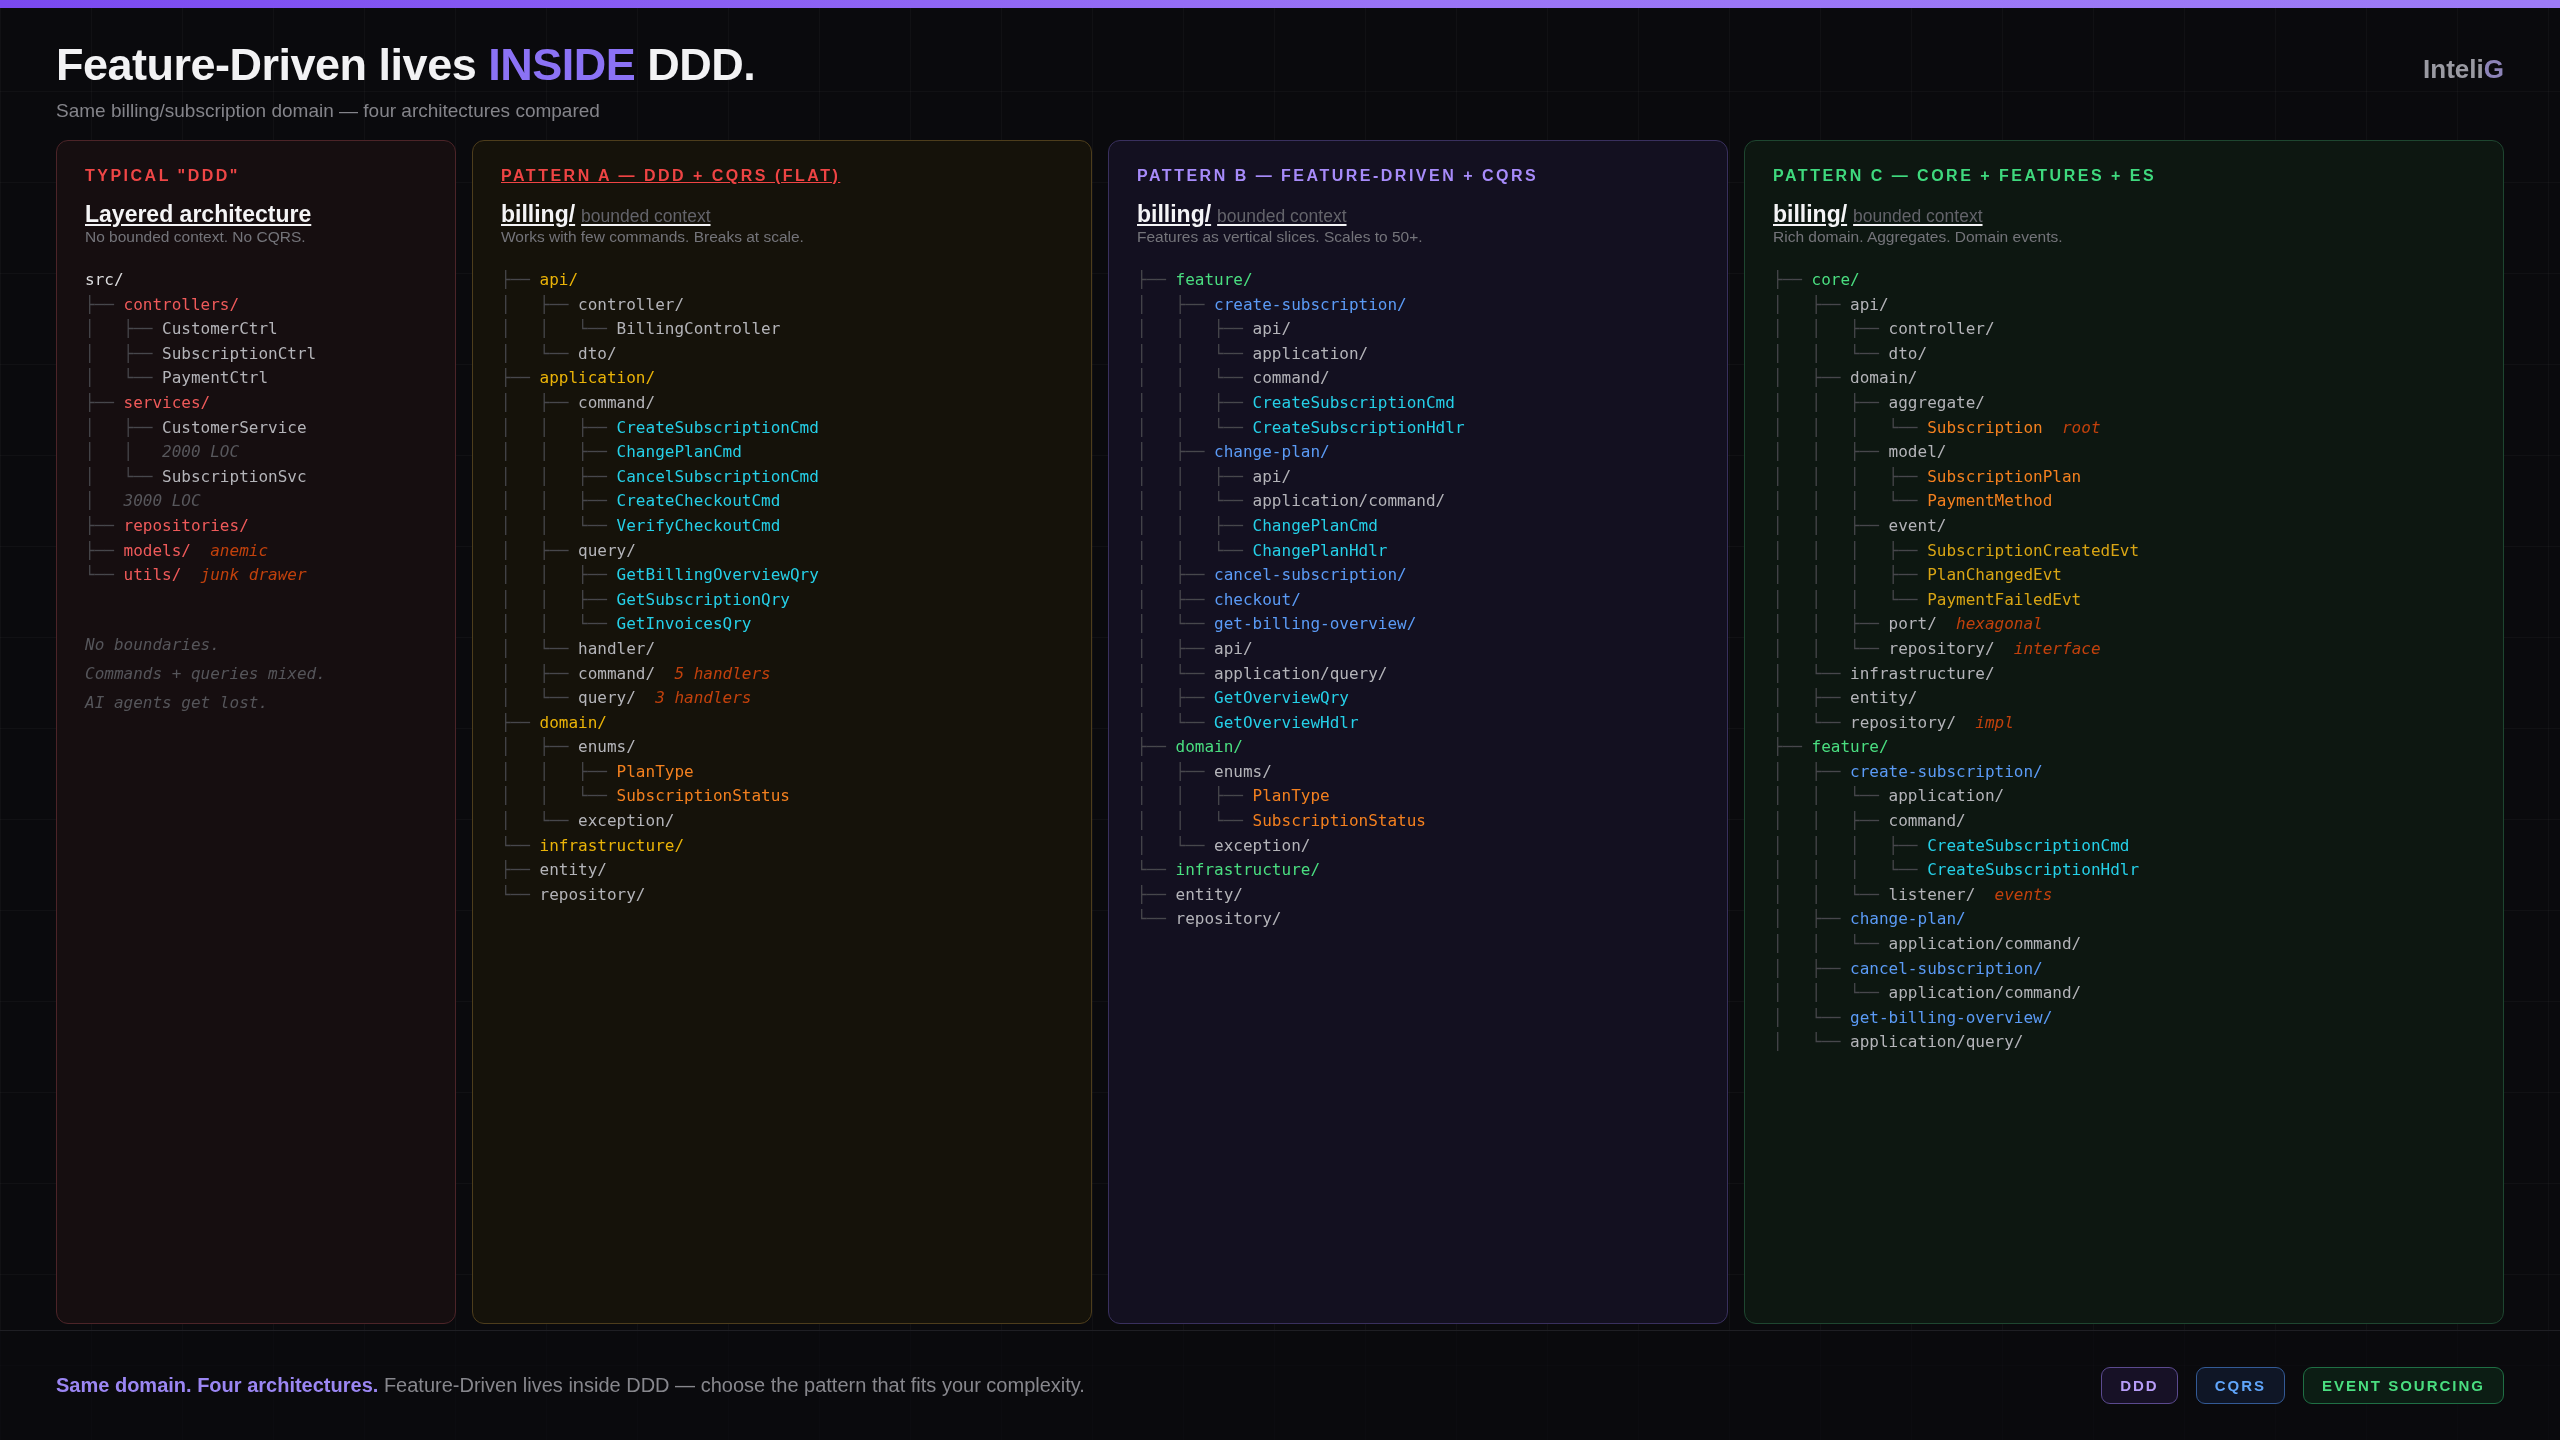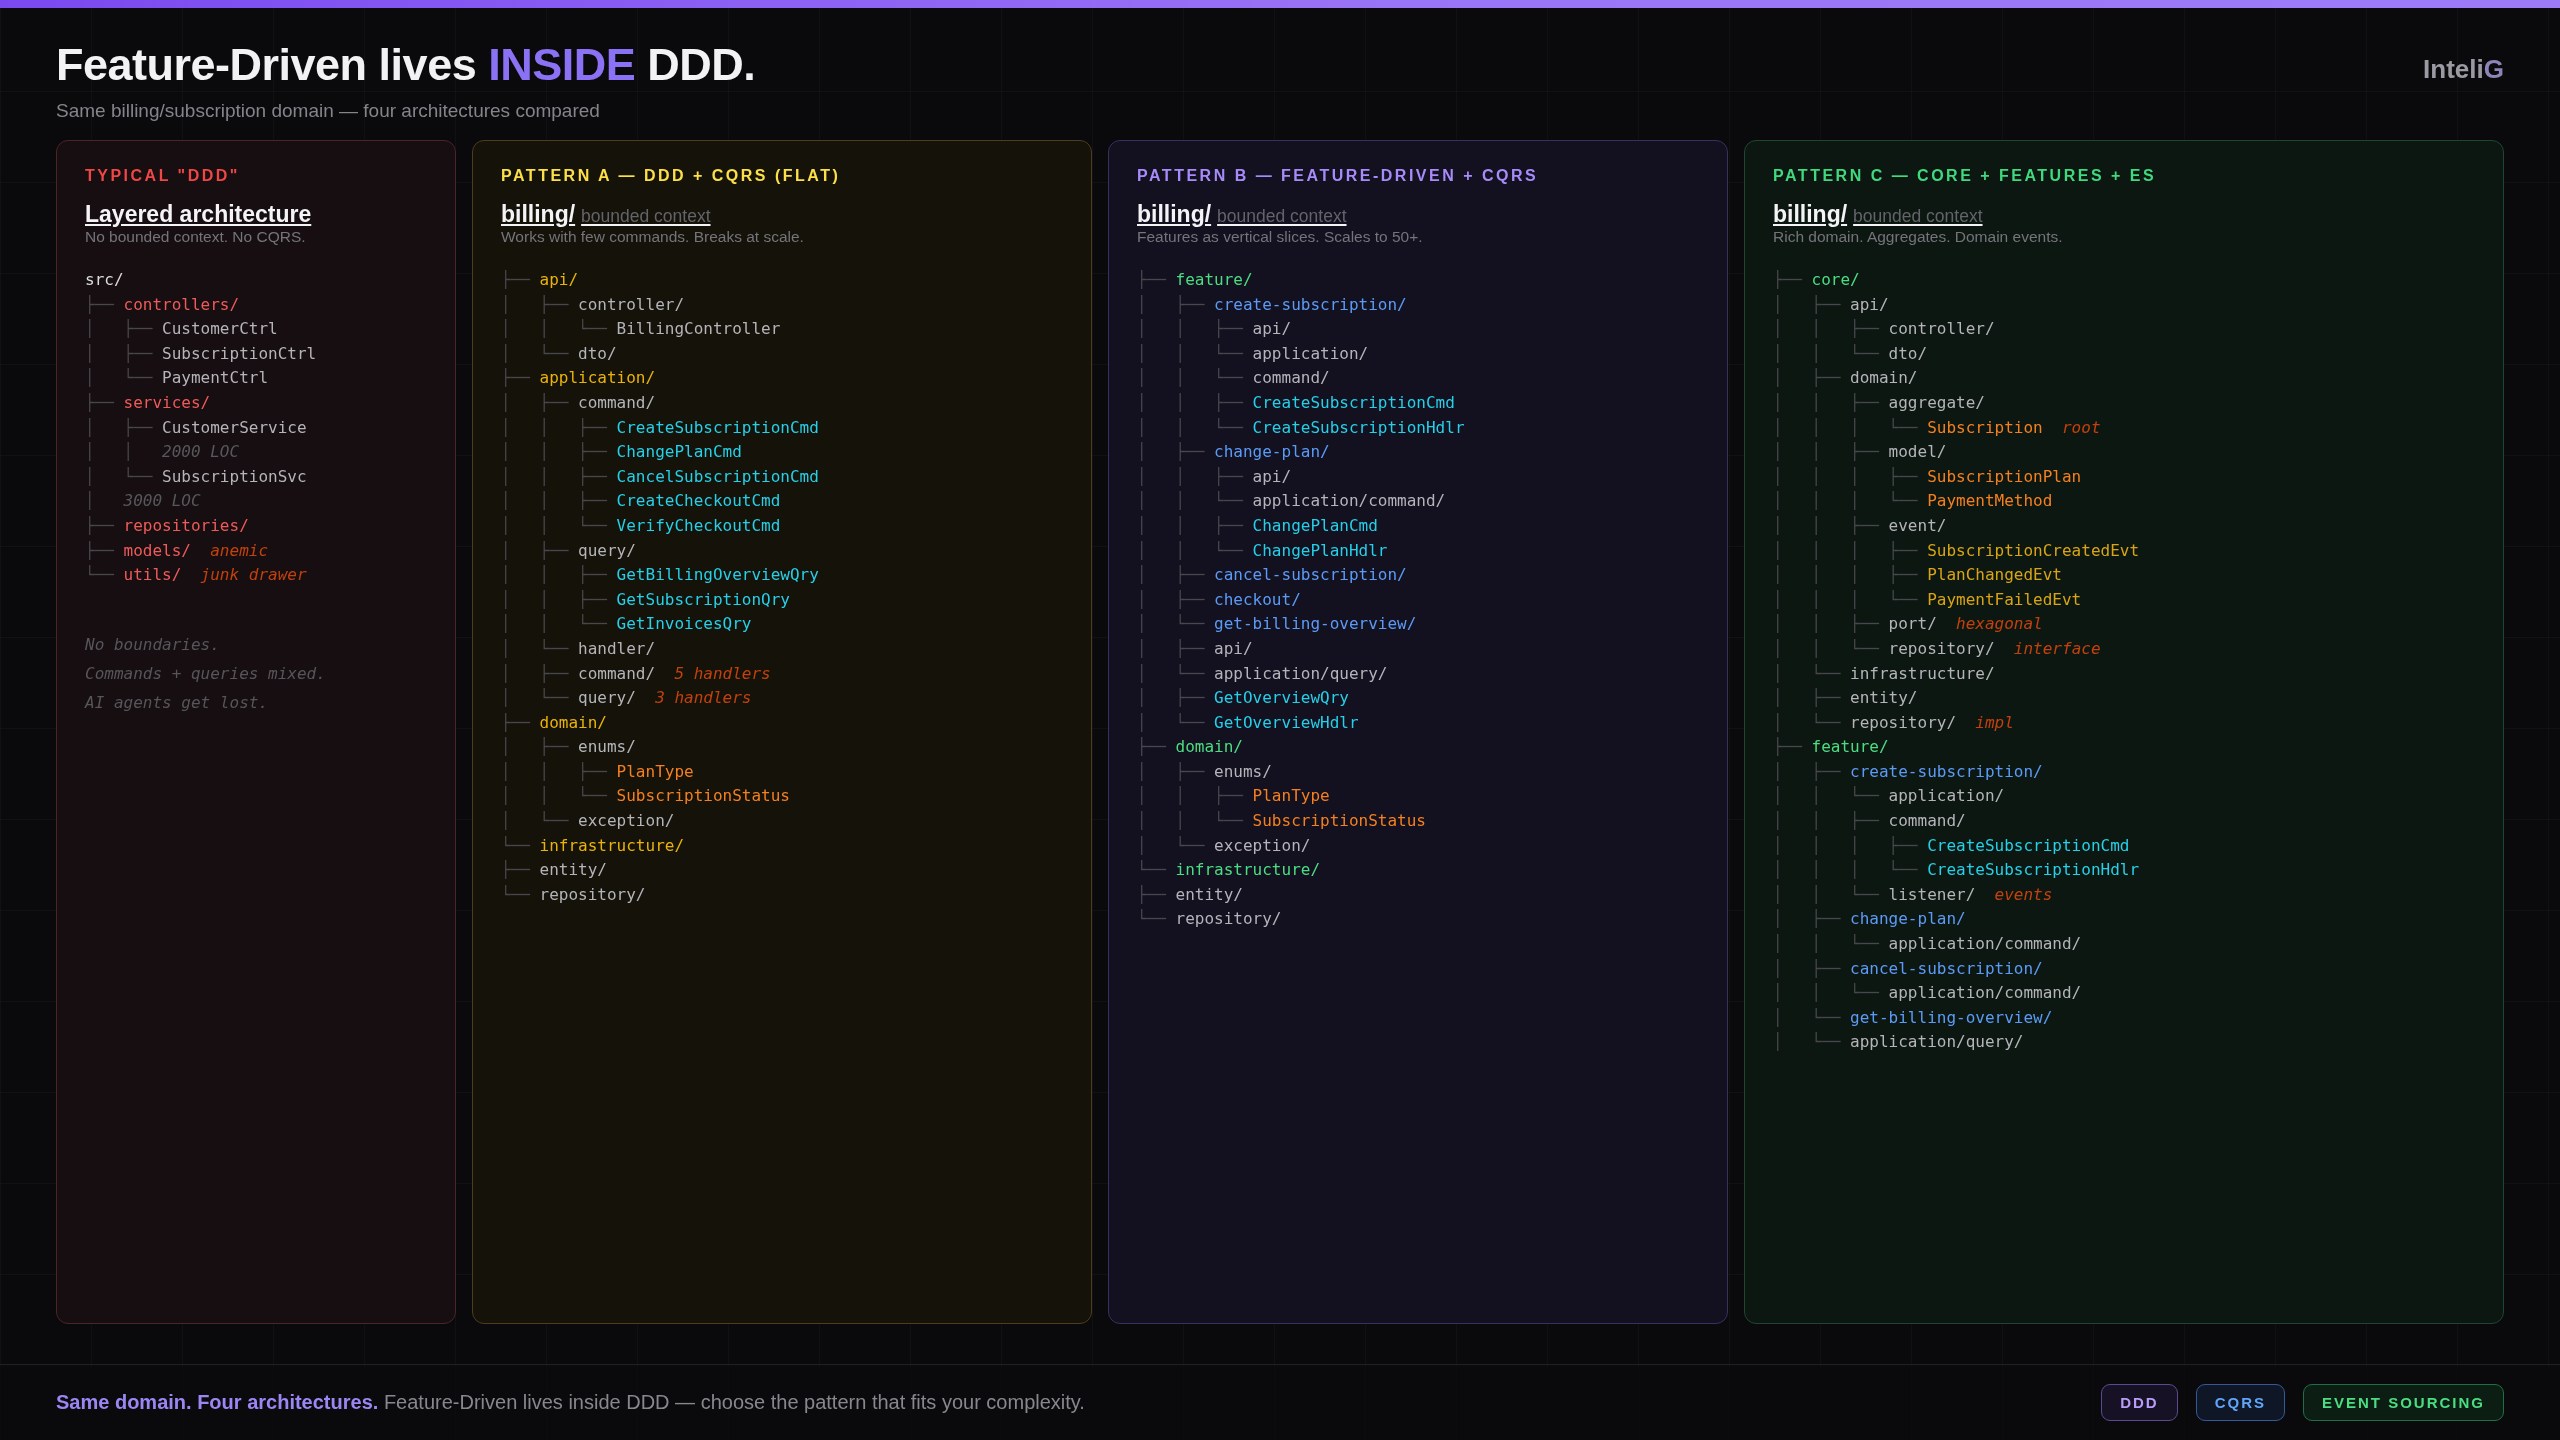--- a/index.html
+++ b/index.html
@@ -29,21 +29,21 @@
     display:grid; grid-template-columns:400px 620px 620px 1fr; gap:16px;
   }
   .panel { border-radius:12px; border:1px solid; padding:26px 28px; overflow:hidden; }
   .panel-1 { background:#160e10; border-color:#4c2428; }
   .panel-2 { background:#15120a; border-color:#4d3d1c; }
   .panel-3 { background:#131020; border-color:#39305e; }
   .panel-4 { background:#0d1711; border-color:#1e4630; }
 
   .tag { font-size:16px; font-weight:bold; letter-spacing:2.5px; }
   .panel-1 .tag { color:#ef4646; }
-  .panel-2 .tag { color:#fde047; }
+  .panel-2 .tag { color:#ef4444;text-decoration:underline; }
   .panel-3 .tag { color:#a78bfa; }
   .panel-4 .tag { color:#3fd97e; }
 
   .panel-title { margin-top:16px; font-size:23px; font-weight:bold; color:#f4f4f6;text-decoration:underline; }
   .panel-title .suffix { font-size:17.5px; font-weight:normal; color:#63636a; margin-left:6px; }
   .panel-desc { margin-top:0; font-size:15.5px; color:#74747a; }
 
   .tree { margin-top:22px; font-family:"DejaVu Sans Mono", monospace; font-size:16px; line-height:24.6px; }
   .tree-row { white-space:pre; }
   .tp { color:#47474c; }
@@ -55,21 +55,21 @@
   .c-cyan   { color:#25d0e8; }
   .c-orange { color:#f4801f; }
   .c-green  { color:#4ade80; }
   .c-blue   { color:#5b9bf6; }
   .c-yellow { color:#d9a514; }
   .c-note   { color:#57575c; font-style:italic; }
 
   .panel-notes { margin-top:42px; font-family:"DejaVu Sans Mono", monospace;
     font-size:16px; line-height:29px; font-style:italic; color:#55555a; }
 
-  .footer { position:absolute; left:0; right:0; bottom:0; height:76px;
+  .footer { position:absolute; left:0; right:0; bottom:0; height:110px;
     border-top:1px solid #1f1f24; background:rgba(10,10,13,0.6);
     display:flex; align-items:center; justify-content:space-between; padding:7px 56px; }
   .footer-text { font-size:20px; color:#87878d; }
   .footer-lead { color:#9b86f3; font-weight:bold; }
   .badges { display:flex; gap:18px; }
   .badge { font-size:15px; font-weight:bold; letter-spacing:2px;
     padding:9px 18px; border-radius:9px; border:1px solid; white-space:nowrap; }
 </style>
 </head>
 <body>

